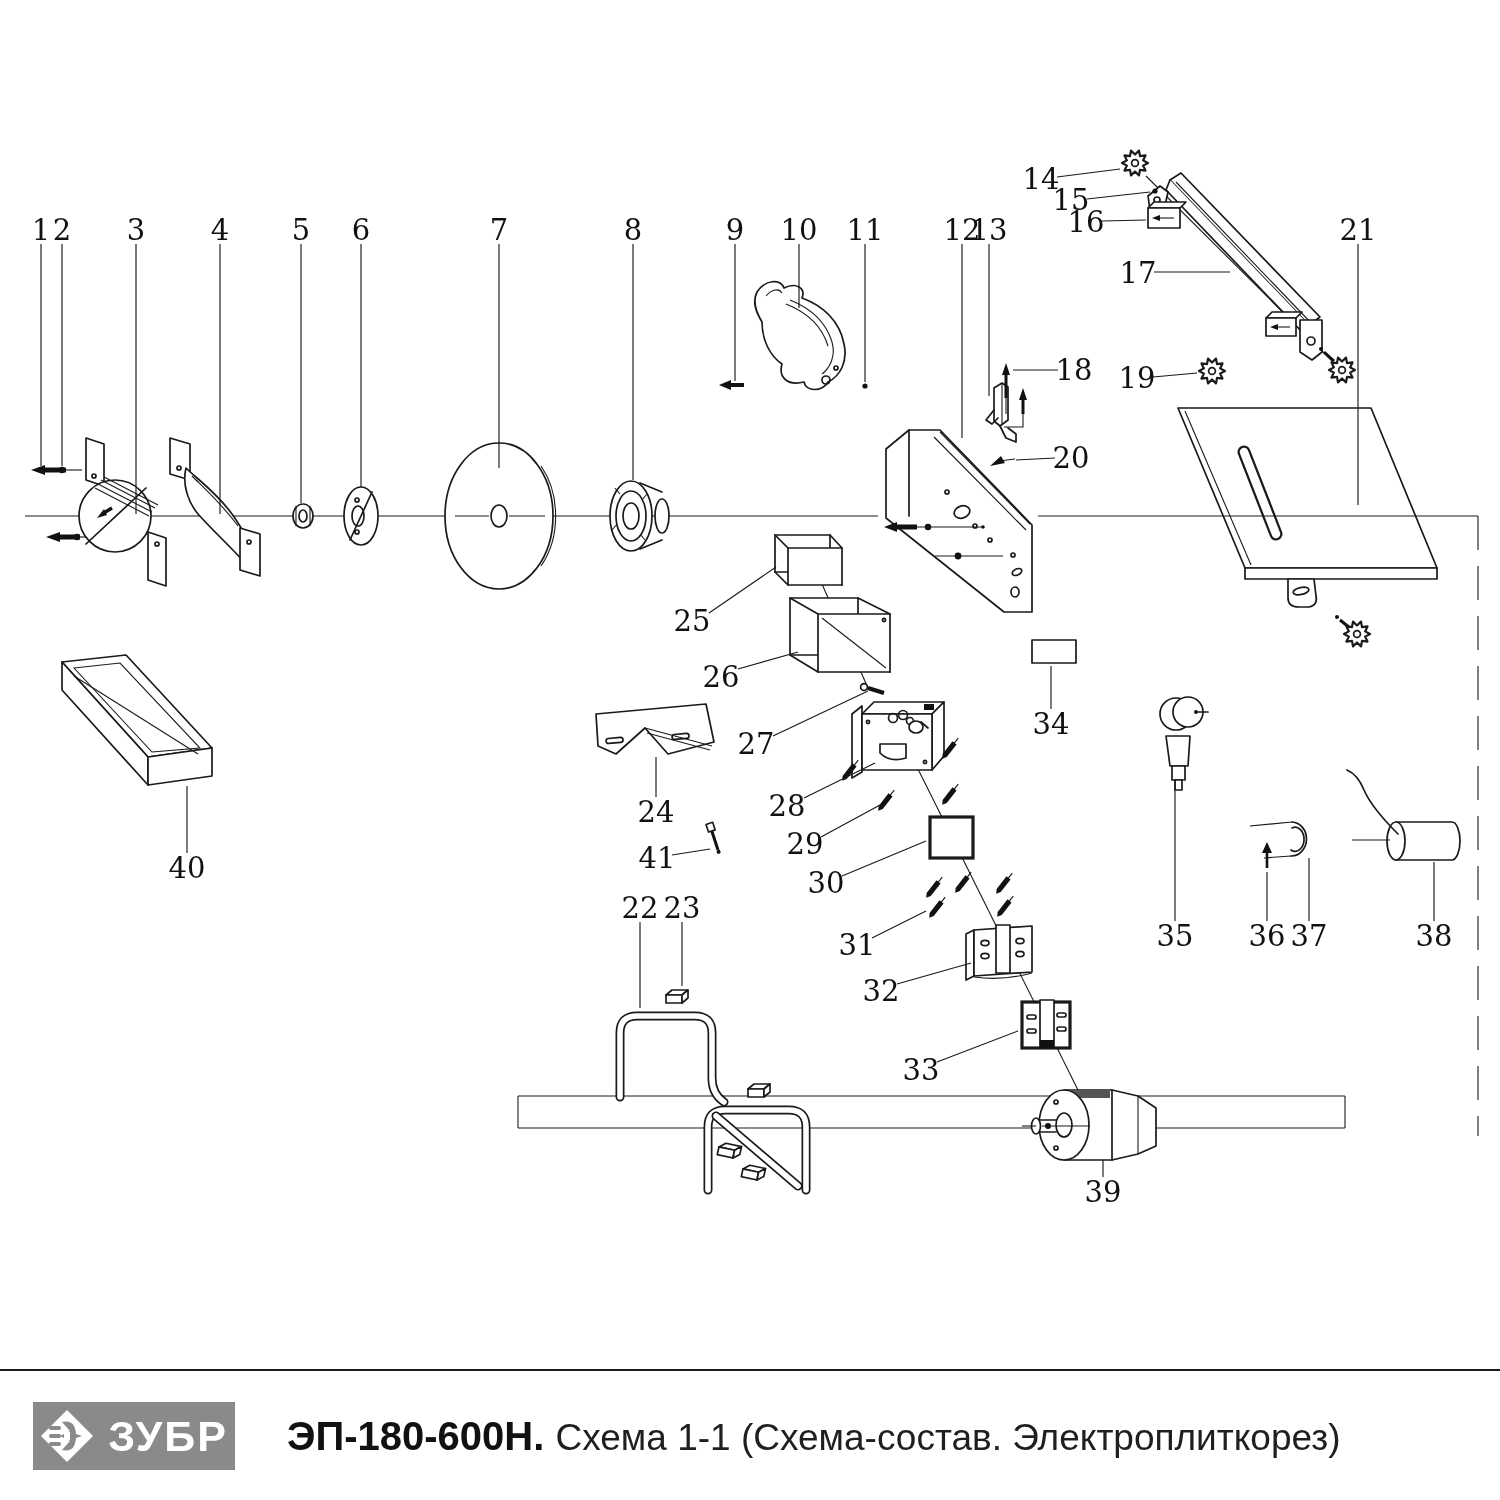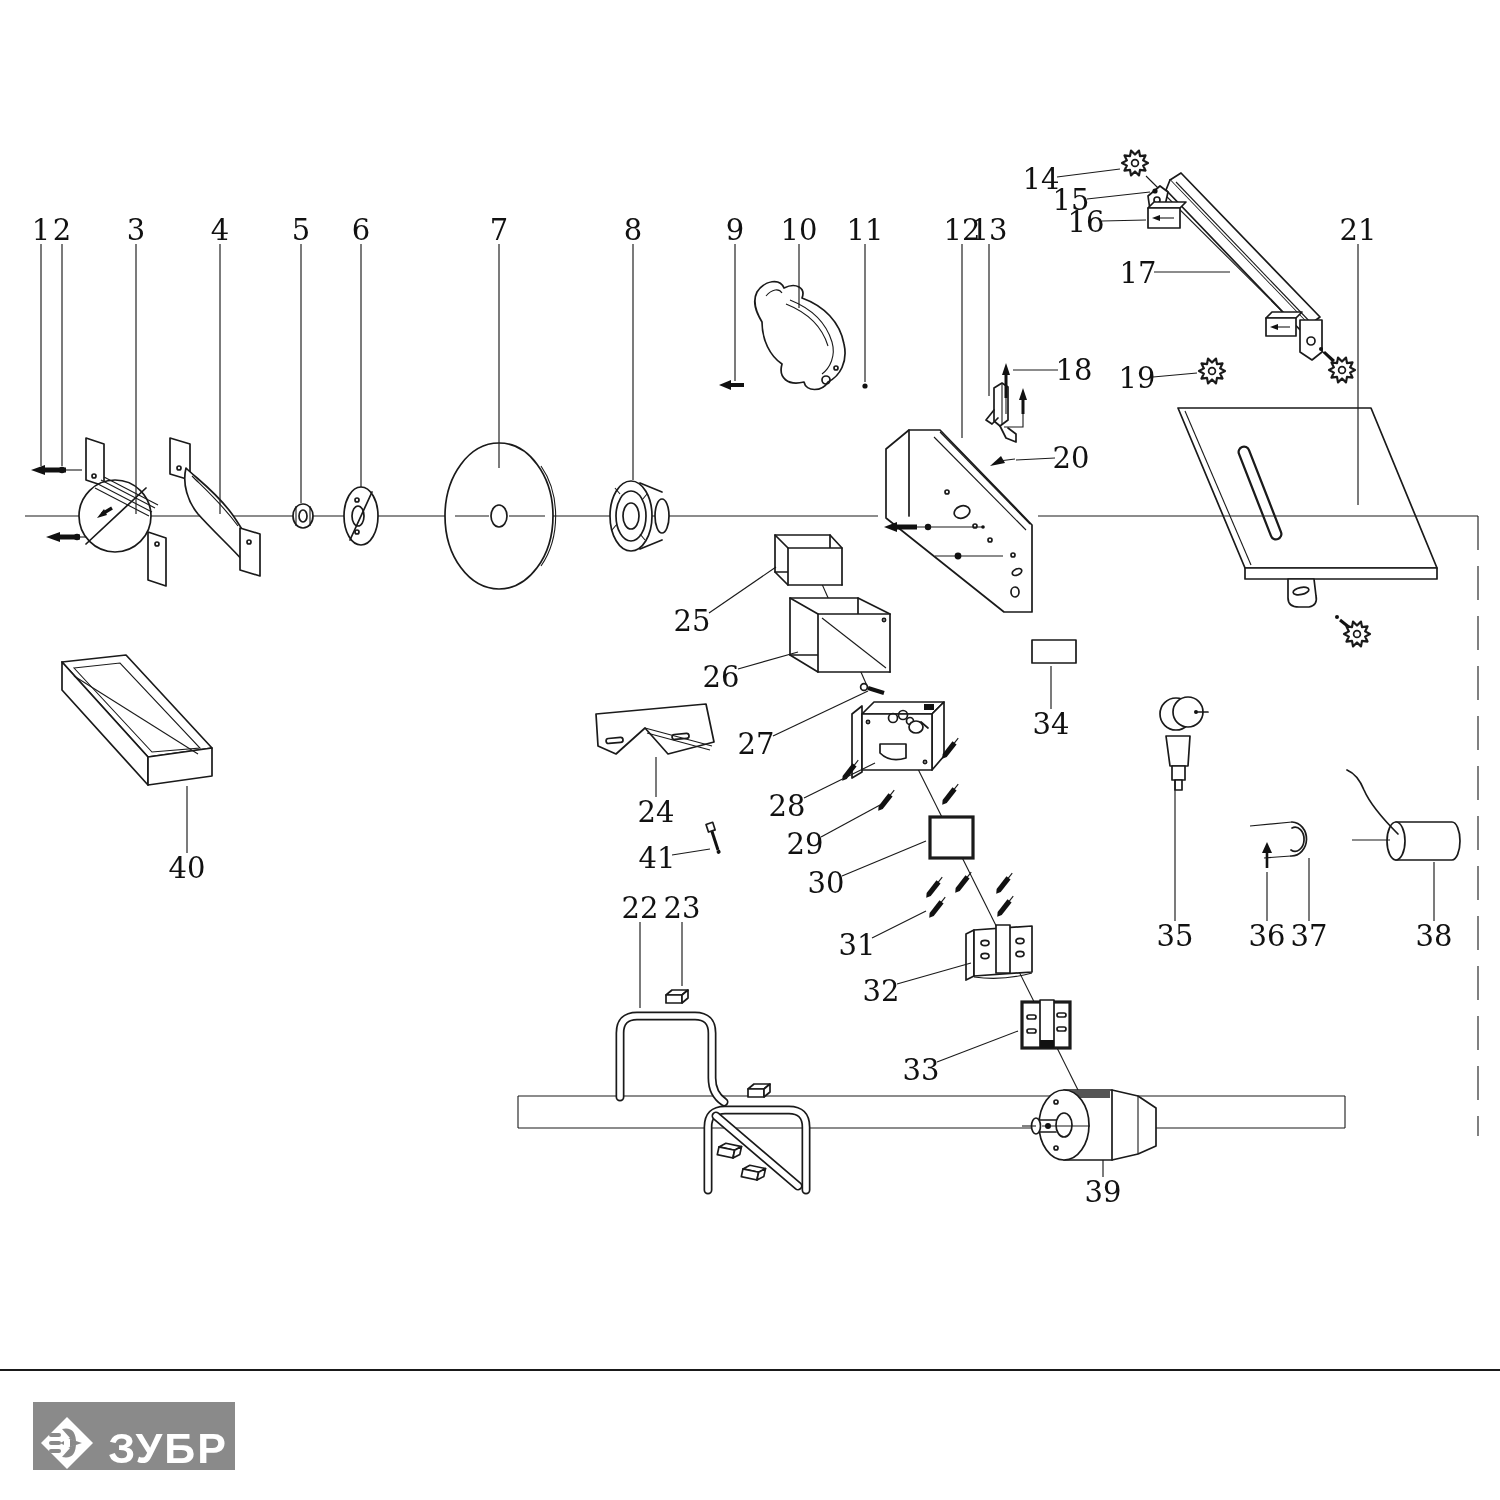--- a/index.html
+++ b/index.html
@@ -12,21 +12,21 @@
   .thin{stroke:#1a1a1a;stroke-width:1.1;fill:none;}
   .thk {stroke:#1a1a1a;stroke-width:3.2;fill:#fff;}
   .dk  {fill:#111;stroke:none;}
   .tube-o{stroke:#1a1a1a;stroke-width:9;fill:none;stroke-linecap:round;stroke-linejoin:round;}
   .tube-i{stroke:#fff;stroke-width:5.6;fill:none;stroke-linecap:round;stroke-linejoin:round;}
   .leader{stroke:#1a1a1a;stroke-width:1.15;fill:none;}
   text.plabel{font-family:"DejaVu Serif", serif;font-size:29px;fill:#111;text-anchor:middle;}
   
   .footer-rule{position:absolute;top:1369px;left:0;width:1500px;height:0;border-top:2px solid #1a1a1a;}
   .footer{position:absolute;top:1402px;left:33px;display:flex;align-items:center;}
-  .logo{width:202px;height:68px;display:flex;align-items:flex-end;justify-content:center;gap:14px;}
+  .logo{width:202px;height:68px;display:flex;align-items:center;justify-content:center;gap:14px;}
   .logo-text{color:#fff;font-weight:bold;font-size:43px;letter-spacing:2px;line-height:1;}
   .title{margin-left:52px;font-size:40px;color:#111;white-space:nowrap;}
   .model{font-weight:bold;}
   .subtitle{font-weight:normal;font-size:37px;color:#1f1f1f;}
 </style>
 </head>
 <body>
 
 <div class="stage">
 
@@ -485,15 +485,19 @@
         <rect x="9" y="17" width="12" height="4" rx="2"></rect>
         <rect x="9" y="25" width="12" height="4" rx="2"></rect>
         <rect x="9" y="33" width="12" height="4" rx="2"></rect>
         <path d="M22,13 q14,-3 14,14 q0,17 -14,14 l8,-9 -10,-5 10,-5 z"></path>
       </g>
       <polygon points="24,21 40,27 24,33" fill="#ffffff"></polygon>
       <polygon points="30,23 42,27 30,31" fill="#8a8a8a"></polygon>
     </svg>
     <span class="logo-text">ЗУБР</span>
   </div>
+  <div class="title">
+    <span class="model">ЭП-180-600Н.</span>
+    <span class="subtitle"> <span>Схема 1-1 (Схема-состав. Электроплиткорез)</span></span>
+  </div>
 </div>
 
 </div>
 
 </body></html>

